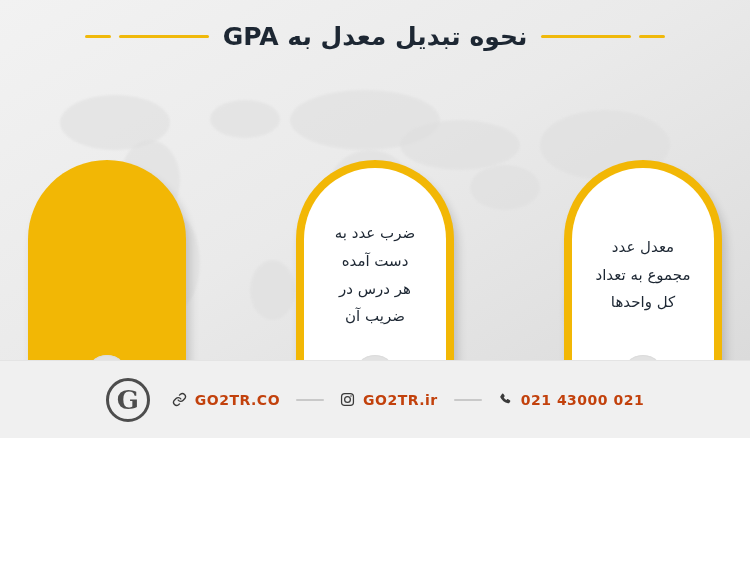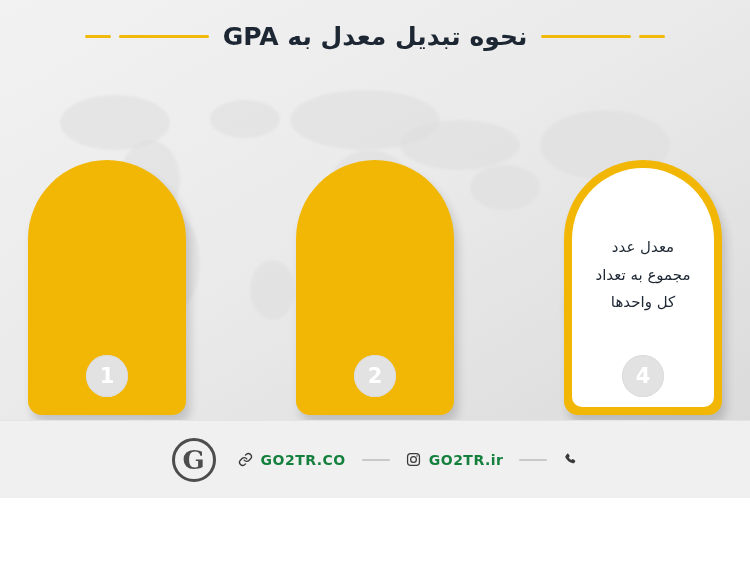--- a/index.html
+++ b/index.html
@@ -3,21 +3,21 @@
 <meta charset="utf-8">
 <style>
   * { box-sizing: border-box; margin: 0; padding: 0; }
   html, body {
     width: 750px; height: 580px;
     font-family: "DejaVu Sans", "Liberation Sans", sans-serif;
     overflow: hidden;
   }
   #stage {
     position: relative;
-    width: 750px; height: 498px;
+    width: 750px; height: 438px;
     background: linear-gradient(150deg, #f2f2f2 0%, #eaeaea 45%, #e2e2e2 70%, #d8d8d8 100%);
     overflow: hidden;
   }
   
   .map-blot {
     position: absolute;
     background: #dedede;
     border-radius: 50%;
     opacity: .55;
     filter: blur(1px);
@@ -133,21 +133,21 @@
     display: flex; align-items: center; justify-content: center;
     margin-right: 6px;
   }
   .logo .g {
     font-size: 26px; font-weight: bold; color: #4d4d4d;
     line-height: 1;
     font-family: "DejaVu Serif", "Liberation Serif", serif;
   }
   .f-item {
     display: flex; align-items: center; gap: 8px;
-    color: #15803d; font-size: 14px; font-weight: bold;
+    color: #c2410c; font-size: 14px; font-weight: bold;
     letter-spacing: .5px;
   }
   .f-sep { width: 28px; height: 2px; background: #c9c9c9; border-radius: 1px; }
   .ic { display: inline-flex; align-items: center; justify-content: center; }
   .ic svg { display: block; }
 </style>
 </head>
 <body>
 
 <div id="stage">
@@ -182,20 +182,26 @@
 مجموع به تعداد
 کل واحدها</div>
       </div>
       <div class="badge">4</div>
       <div class="arrow"></div>
     </div>
 
 
     <div class="card-wrap">
       <div class="card-outer"></div>
+      <div class="card-inner">
+        <div class="card-text">ضرب عدد به
+دست آمده
+هر درس در
+ضریب آن</div>
+      </div>
       <div class="badge">2</div>
       <div class="arrow"></div>
     </div>
 
     <div class="card-wrap">
       <div class="card-outer"></div>
       <div class="badge">1</div>
       <div class="arrow"></div>
     </div>
 
@@ -232,18 +238,19 @@
       </div>
 
       <span class="f-sep"></span>
 
       <div class="f-item">
         <span class="ic">
           <svg width="15" height="15" viewBox="0 0 24 24" fill="#3a3a3a">
             <path d="M6.6 2.6a1.6 1.6 0 0 1 2.2.5l1.6 2.6c.4.6.3 1.4-.2 1.9l-1 1a12 12 0 0 0 4.2 4.2l1-1c.5-.5 1.3-.6 1.9-.2l2.6 1.6c.8.5 1 1.5.5 2.2l-1.2 1.7c-.5.7-1.4 1-2.2.8A18.6 18.6 0 0 1 3.7 8.2c-.2-.8.1-1.7.8-2.2z"></path>
           </svg>
         </span>
+        <span>021 43000 021</span>
       </div>
 
     </div>
   </div>
 
 </div>
 
 </body></html>

